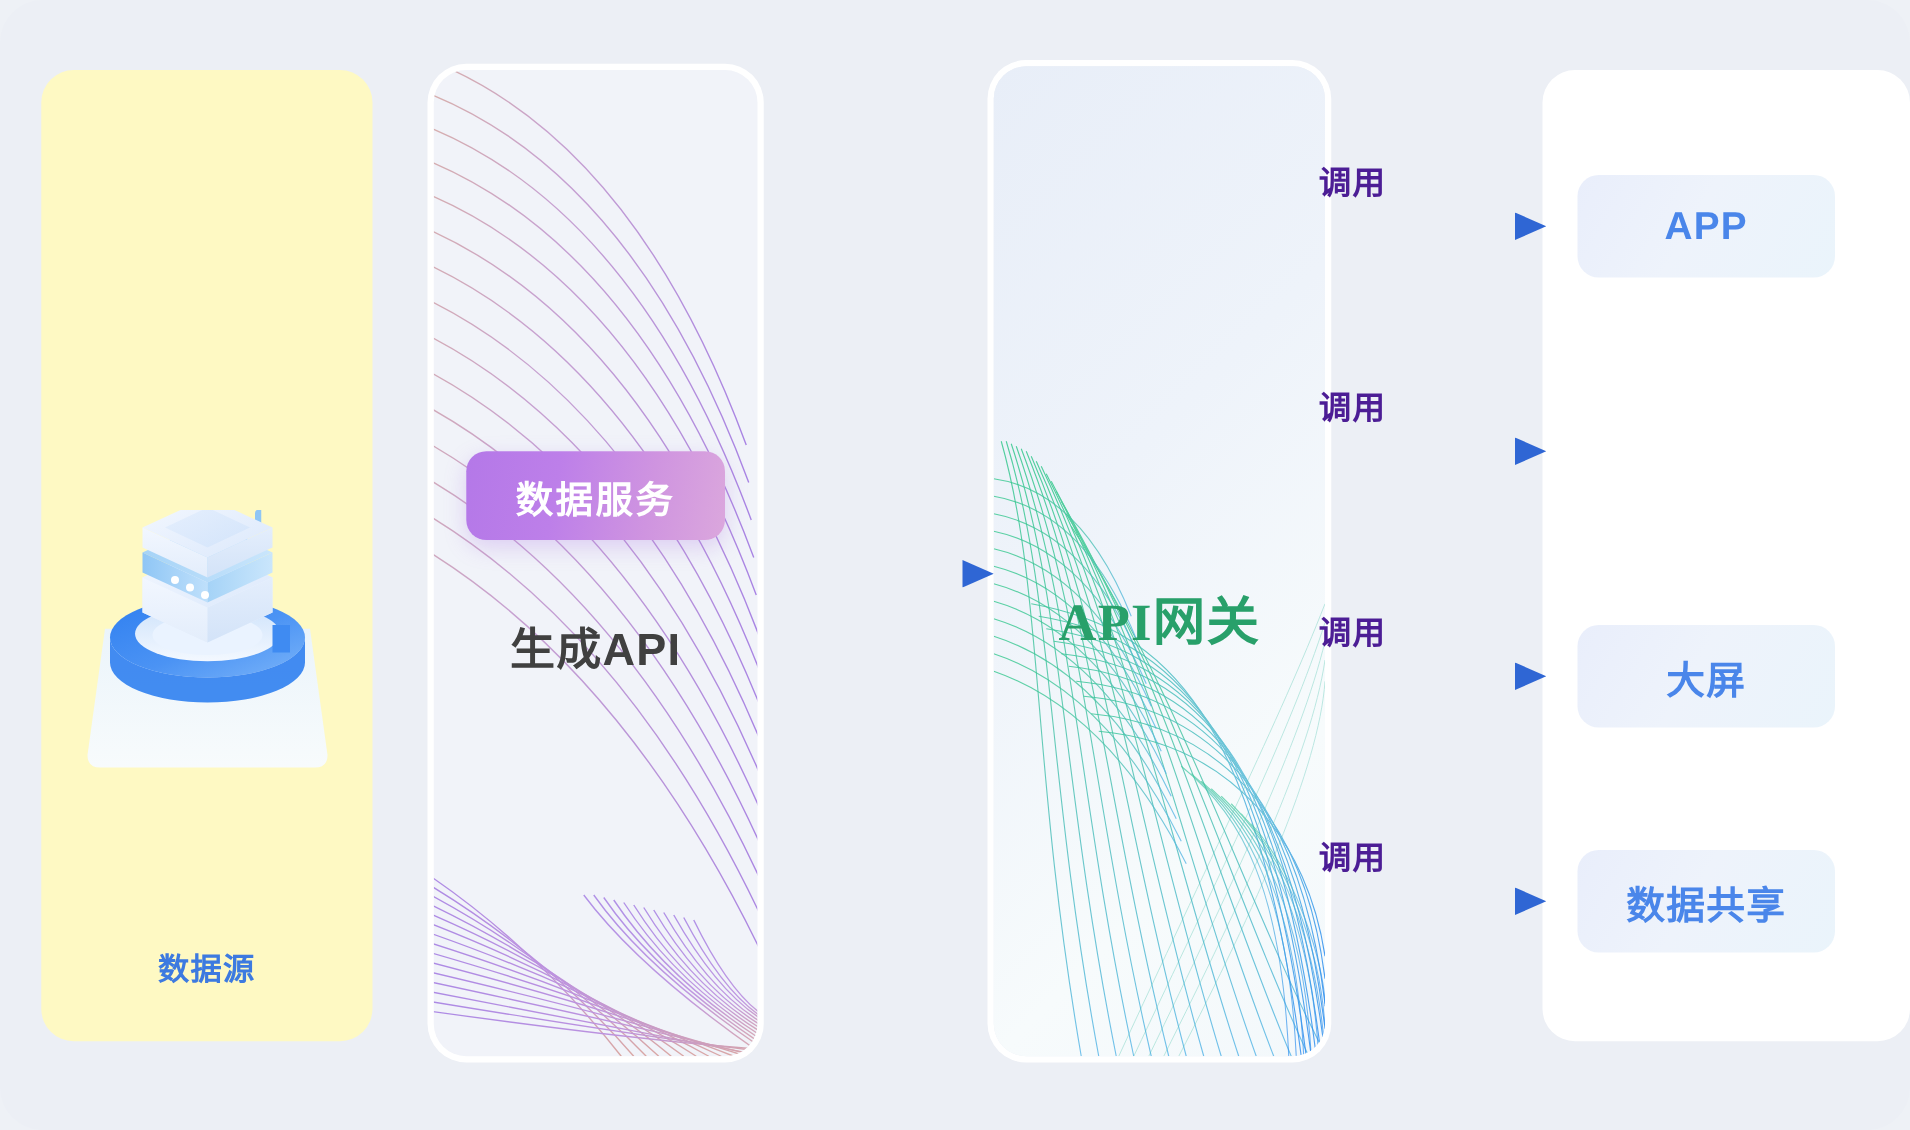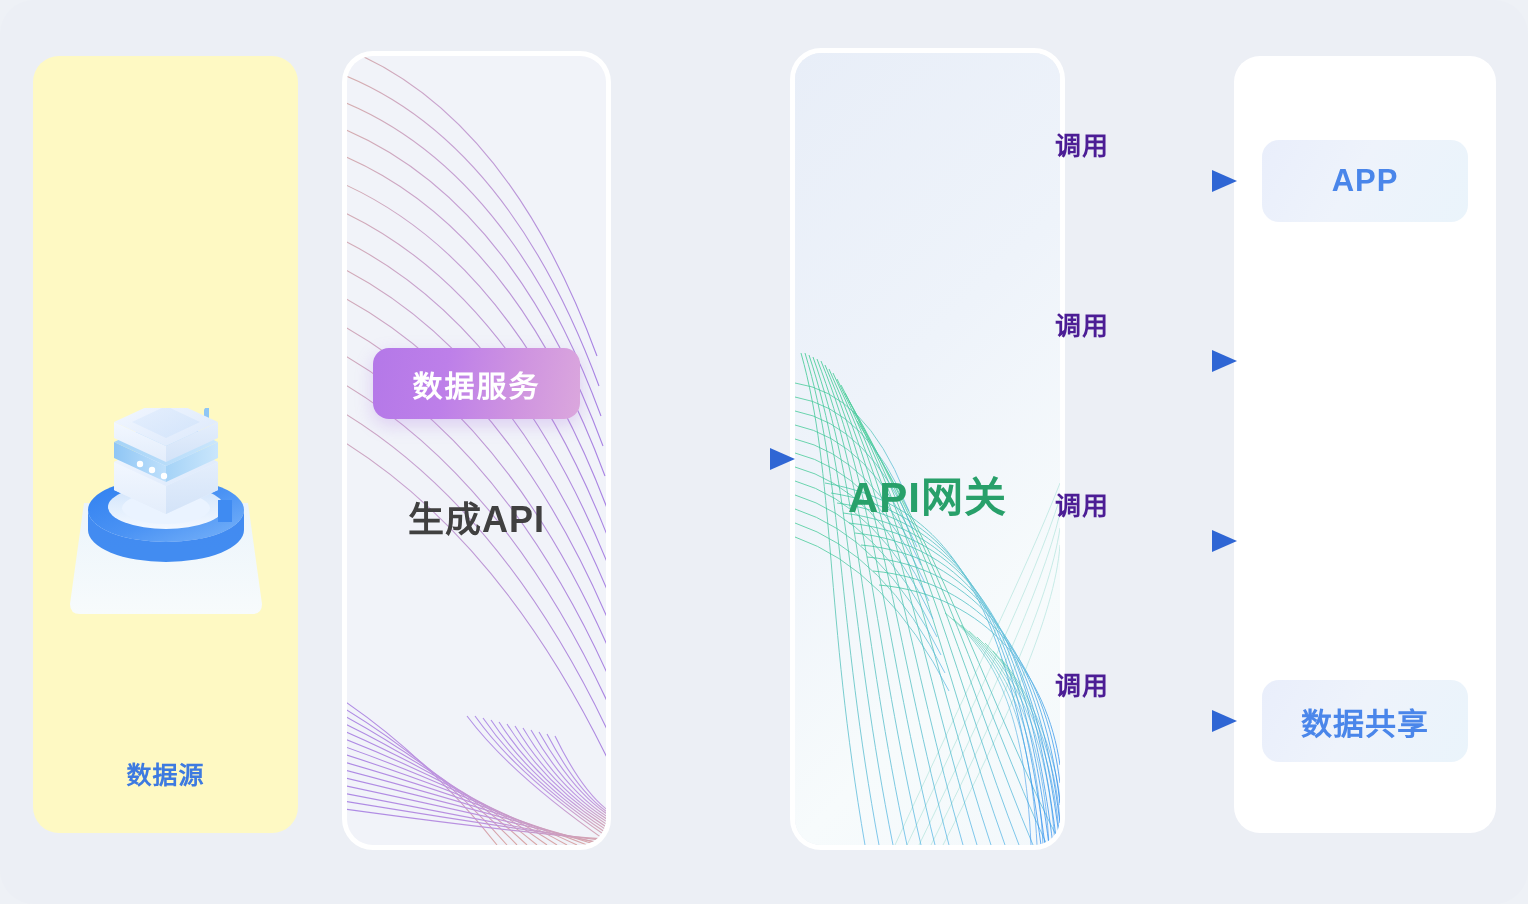--- a/index.html
+++ b/index.html
@@ -43,25 +43,27 @@
     left: 347px; top: 56px;
     width: 259px; height: 789px;
     background: #f1f3f9;
     box-shadow: 0 0 0 5px #ffffff;
   }
   .panel-gateway {
     left: 795px; top: 53px;
     width: 265px; height: 792px;
     background: linear-gradient(135deg, #e8eef8 0%, #eef3fa 40%, #f7fbfc 75%, #f3f8fb 100%);
     box-shadow: 0 0 0 5px #ffffff;
+    font-family: Liberation Serif, serif;
   }
   .panel-consumers {
     left: 1234px; top: 56px;
     width: 262px; height: 777px;
     background: #ffffff;
+    padding-left: 32px;
   }
 
   
   .deco {
     position: absolute;
     left: 0; top: 0;
     width: 100%; height: 100%;
     pointer-events: none;
   }
 
@@ -83,21 +85,21 @@
     font-size: 25px;
     font-weight: 700;
     color: #3d7ae0;
     letter-spacing: 1px;
   }
 
   
   .badge-service {
     position: absolute;
     left: 26px;
-    top: 292px;
+    top: 305px;
     width: 207px;
     height: 71px;
     border-radius: 16px;
     background: linear-gradient(100deg, #b478e8 0%, #bd7fe9 35%, #cf94e0 70%, #dba7dd 100%);
     display: flex;
     align-items: center;
     justify-content: center;
     color: #ffffff;
     font-size: 30px;
     font-weight: 700;
@@ -433,20 +435,21 @@
           <path d="M136 792 C 200 664, 254 550, 265 475"></path>
           <path d="M148 792 C 210 672, 260 562, 265 492"></path>
         </g>
       </svg>
 
       <div class="gateway-title">API网关</div>
     </div>
 
     <div class="panel panel-consumers">
       <div class="consumer-card c0">APP</div>
+      <div class="consumer-card c2">大屏</div>
       <div class="consumer-card c3">数据共享</div>
     </div>
 
     <div class="arrow-group arrow-publish">
       <svg class="arrow-line" viewBox="0 0 182 22" xmlns="http://www.w3.org/2000/svg">
         <defs>
           <linearGradient id="dashP" x1="0" y1="0" x2="1" y2="0">
             <stop offset="0%" stop-color="#cddef6"></stop>
             <stop offset="100%" stop-color="#3b6fd4"></stop>
           </linearGradient>

